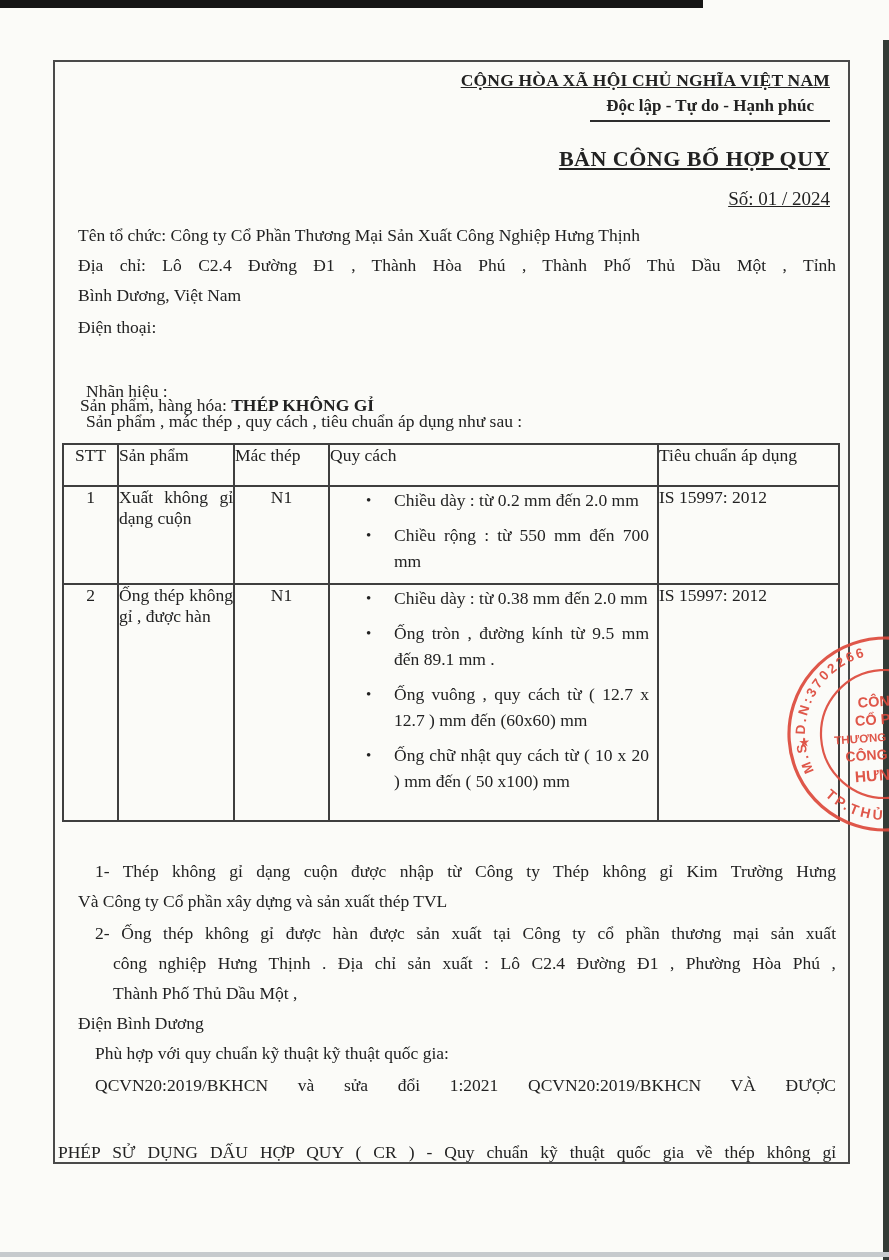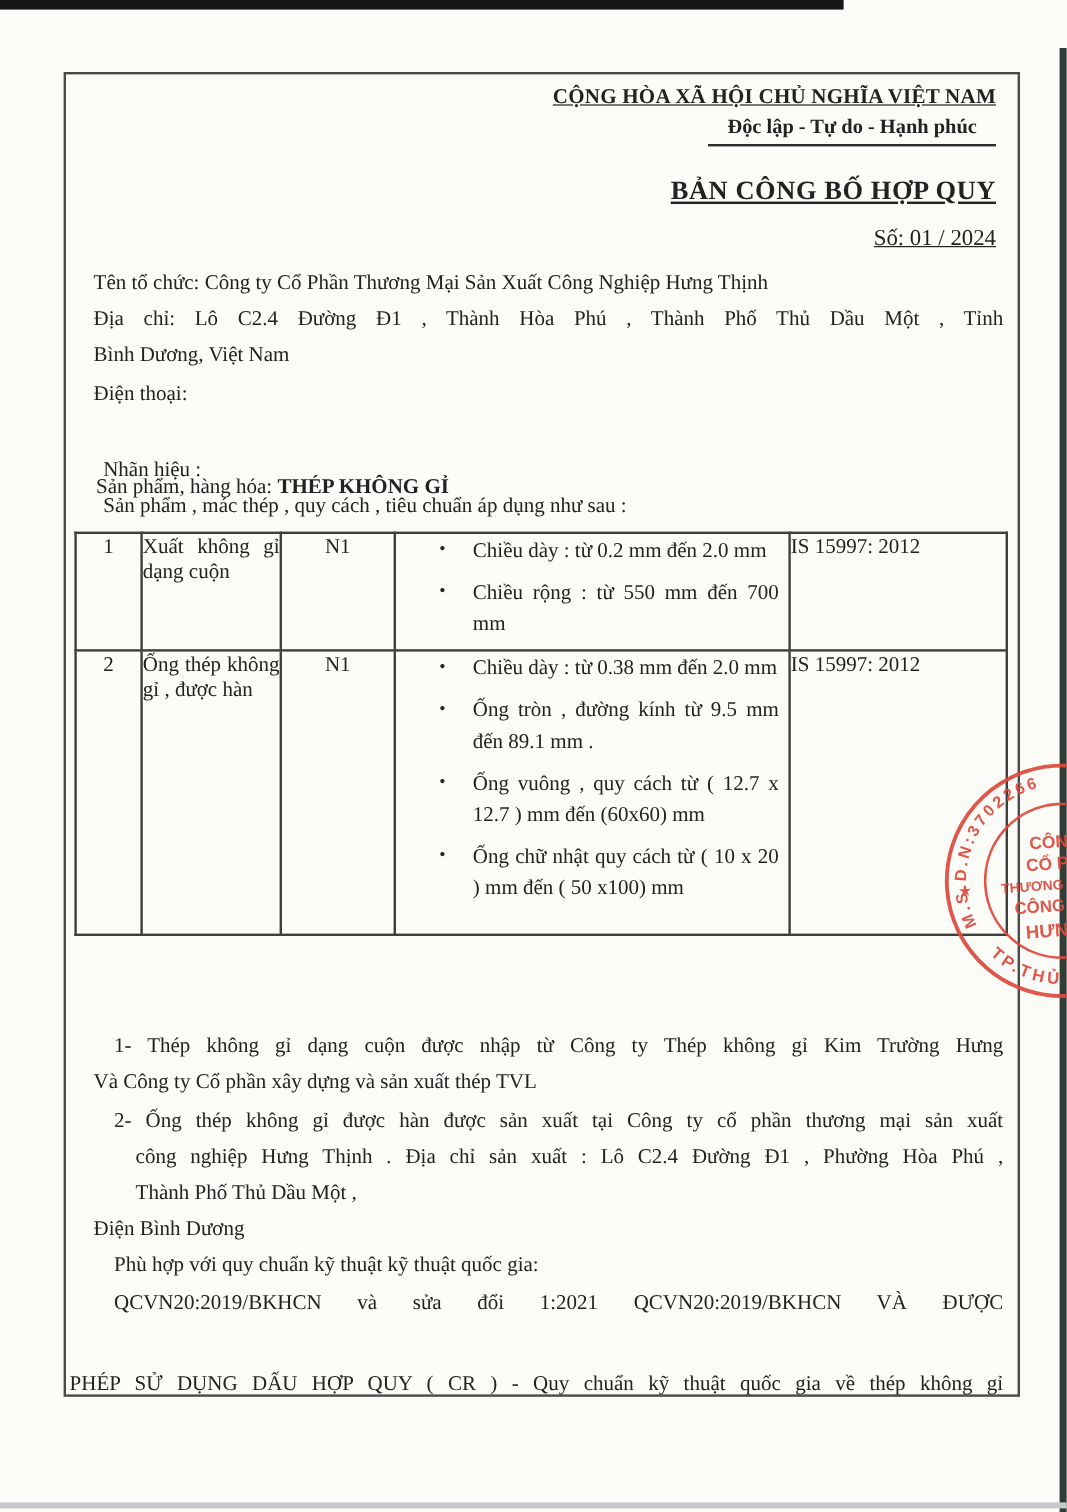--- a/index.html
+++ b/index.html
@@ -83,20 +83,27 @@
 
 <table class="spec">
   <colgroup>
     <col style="width:55px">
       <col style="width:116px">
       <col style="width:95px">
       <col style="width:329px">
       <col style="width:181px">
   </colgroup>
   <tbody>
+      <tr style="height:42px">
+    <td class="th-cell th-stt">STT</td>
+    <td class="th-cell">Sản phẩm</td>
+    <td class="th-cell">Mác thép</td>
+    <td class="th-cell">Quy cách</td>
+    <td class="th-cell">Tiêu chuẩn áp dụng</td>
+  </tr>
   <tr style="height:93px">
     <td class="cell-stt">1</td>
     <td class="cell-sp">Xuất không gỉ dạng cuộn</td>
     <td class="cell-mac">N1</td>
     <td class="cell-qc">
       <div class="qitem">
         <span class="blt">•</span>
         <span class="btx">Chiều dày : từ 0.2 mm đến 2.0 mm</span>
       </div>
       <div class="qitem">

